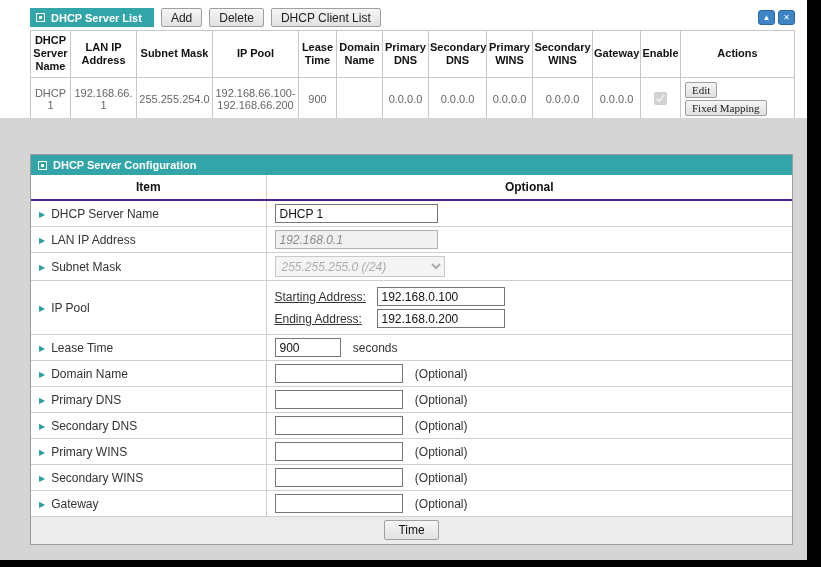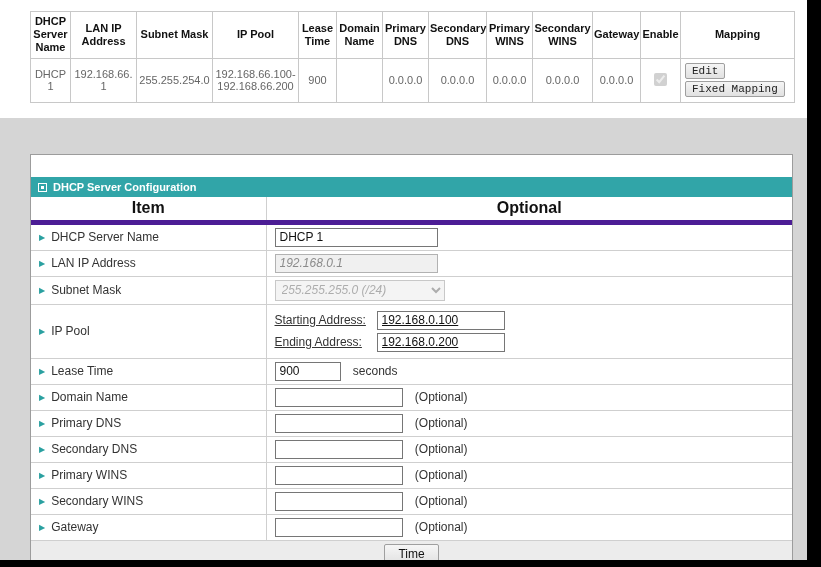--- a/index.html
+++ b/index.html
@@ -20,39 +20,39 @@
   .win-btns { margin-left:auto; display:flex; gap:3px; }
   .win-btn { width:17px; height:15px; background:#3d85c6; border:1px solid #2a69a3; border-radius:3px;
              color:#fff; display:flex; align-items:center; justify-content:center; font-size:8px; padding:0; font-family:inherit; }
 
   .list-table { border-collapse:collapse; margin-top:3px; width:765px; table-layout:fixed; }
   .list-table th, .list-table td { border:1px solid #c8c8c8; }
   .list-table th { font-size:11px; padding:3px 1px; color:#111; line-height:1.2; background:#fff; }
   .list-table td { font-size:11px; color:#666; text-align:center; padding:2px 1px; height:44px; word-wrap:break-word; }
   .actions-cell { text-align:left !important; padding:3px 2px 3px 4px !important; vertical-align:top; }
   .action-btn { background:linear-gradient(#f5f5f5,#e1e1e1); border:1px solid #9f9f9f; border-radius:2px;
-                font-size:11px; color:#222; padding:1px 6px; margin:1px 0; display:inline-block; font-family:Liberation Mono, monospace; }
+                font-size:11px; color:#222; padding:1px 6px; margin:1px 0; display:inline-block; font-family:Liberation Serif, serif; }
 
   
   .bottom-area { position:absolute; left:0; top:118px; width:807px; height:442px; background:#d5d5d5; }
   .config-panel { position:absolute; left:30px; top:36px; width:763px; background:#fff; border:1px solid #9c9c9c; }
-  .config-header { display:flex; align-items:center; gap:6px; background:#31a5a8; height:20px; padding-left:7px;margin-top:22px; }
+  .config-header { display:flex; align-items:center; gap:6px; background:#31a5a8; height:20px; padding-left:7px; }
   .config-title { color:#fff; font-weight:bold; font-size:11px; }
 
   .cfg { width:100%; border-collapse:collapse; }
-  .cfg th { font-size:16px; height:25px; border-bottom:5px solid #4c1d95; color:#111; }
+  .cfg th { font-size:12px; height:25px; border-bottom:2px solid #4c1d95; color:#111; }
   .cfg th.item-h { width:235px; border-right:1px solid #cfcfcf; }
   .cfg td { border-top:1px solid #cfcfcf; font-size:12px; color:#333; height:25px; }
   .cfg td.item { width:235px; border-right:1px solid #cfcfcf; padding-left:8px; }
   .cfg td.setting { padding:3px 8px; }
   .arrow::before { content:"▶"; color:#2aa0a0; font-size:8px; margin-right:6px; position:relative; top:-1px; }
 
   .txt { border:1px solid #767676; height:19px; font-size:12px; padding:1px 4px; font-family:inherit; color:#111; background:#fff; }
   .w163 { width:163px; }
-  .w128 { width:128px;text-decoration:underline; }
+  .w128 { width:128px; }
   .w66  { width:66px; }
   .txt:disabled { background:#f0f0f0; color:#8b8b8b; border-color:#b2b2b2;font-style:italic; }
   select.txt { width:170px; height:21px; padding:0 2px; }
   select.txt:disabled { color:#8b8b8b; background:#f0f0f0; }
 
   .pool-line { display:flex; align-items:center; margin:3px 0; }
   .pool-label { display:inline-block; width:102px;text-decoration:underline; }
   .suffix { margin-left:9px; color:#333; }
   .enable-wrap { display:flex; align-items:center; gap:6px; }
   input[type=checkbox] { accent-color:#1766c2; margin:0; }
@@ -62,20 +62,37 @@
   .save-btn { font-size:12px; padding:2px 13px; background:linear-gradient(#f6f6f6,#e2e2e2);
               border:1px solid #9f9f9f; border-radius:2px; font-family:inherit; color:#111; }
 </style>
 </head>
 <body>
 
 <div class="frame">
   <div class="page">
 
     <div class="top-section">
+      <div class="list-header">
+        <div class="title-chip">
+          <span class="sq-icon"></span>
+          <span class="chip-title">DHCP Server List</span>
+        </div>
+        <button class="btn" type="button">Add</button>
+        <button class="btn" type="button">Delete</button>
+        <button class="btn" type="button">DHCP Client List</button>
+        <div class="win-btns">
+          <button class="win-btn" type="button">
+              <span>▲</span>
+            </button>
+          <button class="win-btn" type="button">
+              <span>✕</span>
+            </button>
+        </div>
+      </div>
 
       <table class="list-table">
         <colgroup>
           <col style="width:40px">
             <col style="width:66px">
             <col style="width:76px">
             <col style="width:86px">
           <col style="width:38px">
             <col style="width:46px">
             <col style="width:46px">
@@ -93,21 +110,21 @@
             <th>Subnet Mask</th>
             <th>IP Pool</th>
             <th>Lease Time</th>
             <th>Domain Name</th>
             <th>Primary DNS</th>
             <th>Secondary DNS</th>
             <th>Primary WINS</th>
             <th>Secondary WINS</th>
             <th>Gateway</th>
             <th>Enable</th>
-            <th>Mapping</th>
+            <th>Actions</th>
           </tr>
         </thead>
         <tbody>
           <tr>
             <td>DHCP 1</td>
             <td>192.168.66.1</td>
             <td>255.255.254.0</td>
             <td>192.168.66.100- 192.168.66.200</td>
             <td>900</td>
             <td></td>

